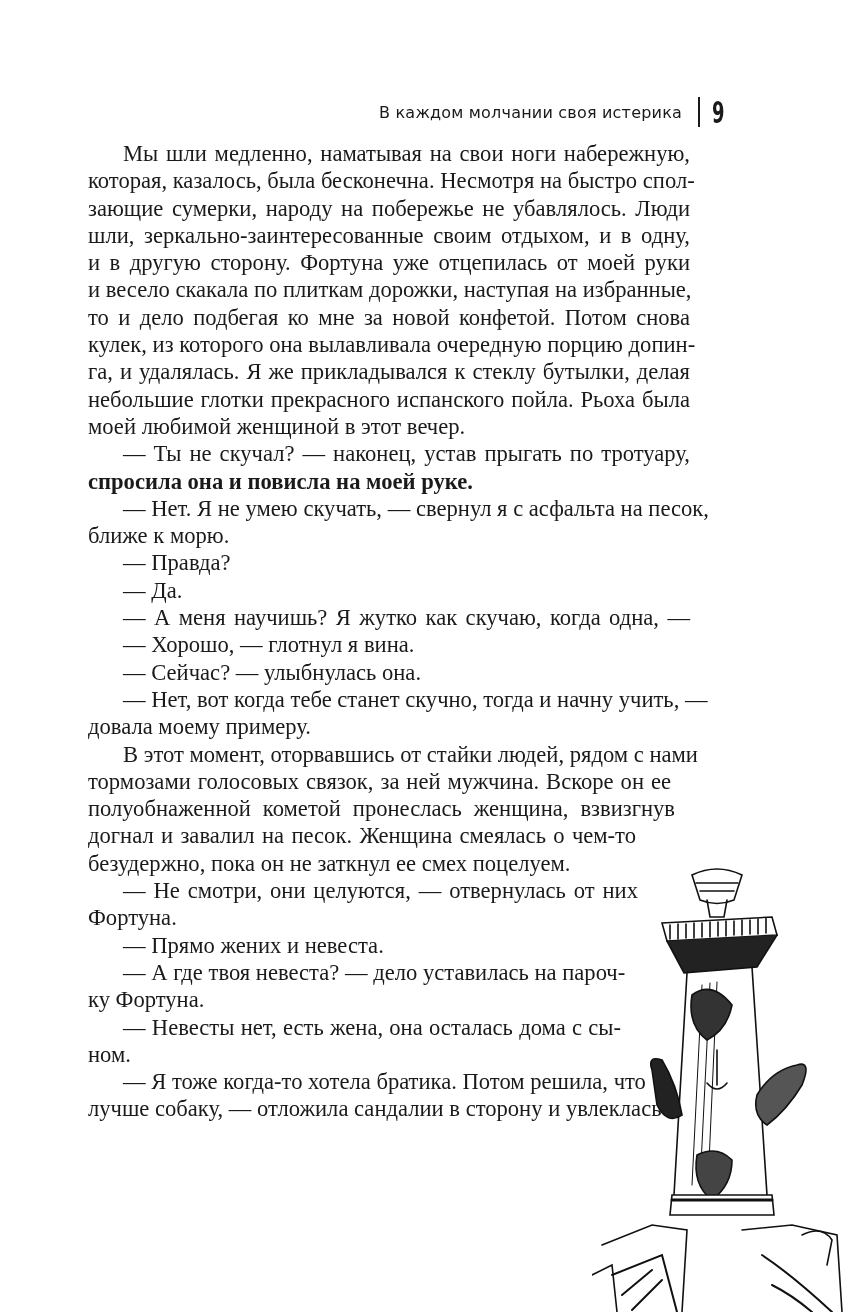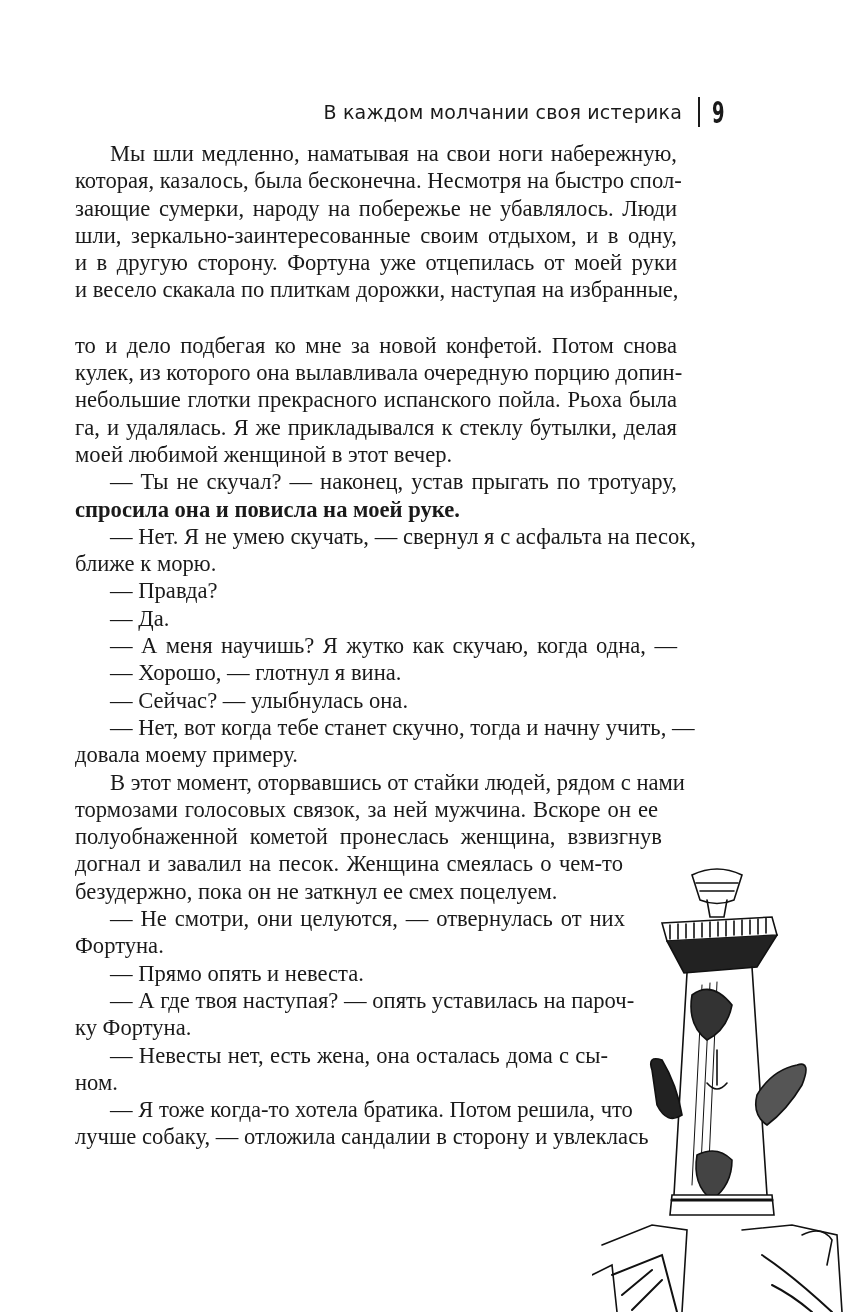--- a/index.html
+++ b/index.html
@@ -2,30 +2,30 @@
 <html><head>
 <meta charset="utf-8">
 <style>
   html, body { margin:0; padding:0; background:#ffffff; }
   body { width:845px; height:1312px; position:relative; overflow:hidden; }
   .header {
     position:absolute; left:0; top:92px; width:732px; height:40px;
     display:flex; justify-content:flex-end; align-items:center; gap:10px;
   }
   .running-title {
-    font-family:"DejaVu Sans", sans-serif; font-size:19px; color:#1a1a1a;
+    font-family:"DejaVu Sans", sans-serif; font-size:16px; color:#1a1a1a;
     letter-spacing:0.2px;
   }
   .header-sep { width:2px; height:30px; background:#1a1a1a; margin:0 2px 0 6px; }
   .page-num {
     font-family:"DejaVu Sans", sans-serif; font-weight:bold; font-size:30px;
     color:#1a1a1a; transform:scaleX(0.6); transform-origin:left center; width:20px;
   }
   .body-text {
-    position:absolute; left:75px; top:140px; width:602px;
+    position:absolute; left:88px; top:140px; width:602px;
     font-family:"Liberation Serif", serif; font-size:22.6px; line-height:27.3px;
     color:#1a1a1a;
   }
   .line { white-space:nowrap; height:27.3px; text-align:justify; text-align-last:justify; }
   .line.last { text-align-last:left; }
   .line.indent { padding-left:35px; }
   .illustration { position:absolute; left:592px; top:855px; width:253px; height:457px; }
 </style>
 </head>
 <body>
@@ -36,45 +36,45 @@
   <span class="page-num">9</span>
 </div>
 
 <div class="body-text" id="body-text">
     <div class="line indent" style="width: 602px; box-sizing: border-box;">Мы шли медленно, наматывая на свои ноги набережную,</div>
     <div class="line" style="width: 602px; box-sizing: border-box;">которая, казалось, была бесконечна. Несмотря на быстро спол-</div>
     <div class="line" style="width: 602px; box-sizing: border-box;">зающие сумерки, народу на побережье не убавлялось. Люди</div>
     <div class="line" style="width: 602px; box-sizing: border-box;">шли, зеркально-заинтересованные своим отдыхом, и в одну,</div>
     <div class="line" style="width: 602px; box-sizing: border-box;">и в другую сторону. Фортуна уже отцепилась от моей руки</div>
     <div class="line" style="width: 602px; box-sizing: border-box;">и весело скакала по плиткам дорожки, наступая на избранные,</div>
-    <div class="line" style="width: 602px; box-sizing: border-box; margin-top: 28px;">то и дело подбегая ко мне за новой конфетой. Потом снова</div>
+    <div class="line" style="width: 602px; box-sizing: border-box;">то и дело подбегая ко мне за новой конфетой. Потом снова</div>
     <div class="line" style="width: 602px; box-sizing: border-box;">кулек, из которого она вылавливала очередную порцию допин-</div>
+    <div class="line" style="width: 602px; box-sizing: border-box;">га, и удалялась. Я же прикладывался к стеклу бутылки, делая</div>
     <div class="line" style="width: 602px; box-sizing: border-box;">небольшие глотки прекрасного испанского пойла. Рьоха была</div>
-    <div class="line" style="width: 602px; box-sizing: border-box;">га, и удалялась. Я же прикладывался к стеклу бутылки, делая</div>
     <div class="line last" style="width: 602px; box-sizing: border-box;">моей любимой женщиной в этот вечер.</div>
     <div class="line indent" style="width: 602px; box-sizing: border-box;">— Ты не скучал? — наконец, устав прыгать по тротуару,</div>
     <div class="line last" style="width: 602px; box-sizing: border-box; font-weight: bold;">спросила она и повисла на моей руке.</div>
     <div class="line indent" style="width: 602px; box-sizing: border-box;">— Нет. Я не умею скучать, — свернул я с асфальта на песок,</div>
     <div class="line last" style="width: 602px; box-sizing: border-box;">ближе к морю.</div>
     <div class="line indent last" style="width: 602px; box-sizing: border-box;">— Правда?</div>
     <div class="line indent last" style="width: 602px; box-sizing: border-box;">— Да.</div>
     <div class="line indent" style="width: 602px; box-sizing: border-box;">— А меня научишь? Я жутко как скучаю, когда одна, —</div>
     <div class="line indent last" style="width: 602px; box-sizing: border-box;">— Хорошо, — глотнул я вина.</div>
     <div class="line indent last" style="width: 602px; box-sizing: border-box;">— Сейчас? — улыбнулась она.</div>
     <div class="line indent" style="width: 602px; box-sizing: border-box;">— Нет, вот когда тебе станет скучно, тогда и начну учить, —</div>
     <div class="line last" style="width: 602px; box-sizing: border-box;">довала моему примеру.</div>
     <div class="line indent" style="width: 602px; box-sizing: border-box;">В этот момент, оторвавшись от стайки людей, рядом с нами</div>
     <div class="line" style="width: 583px; box-sizing: border-box;">тормозами голосовых связок, за ней мужчина. Вскоре он ее</div>
     <div class="line" style="width: 587px; box-sizing: border-box;">полуобнаженной кометой пронеслась женщина, взвизгнув</div>
     <div class="line" style="width: 548px; box-sizing: border-box;">догнал и завалил на песок. Женщина смеялась о чем-то</div>
     <div class="line last" style="width: 548px; box-sizing: border-box;">безудержно, пока он не заткнул ее смех поцелуем.</div>
     <div class="line indent" style="width: 550px; box-sizing: border-box;">— Не смотри, они целуются, — отвернулась от них</div>
     <div class="line last" style="width: 550px; box-sizing: border-box;">Фортуна.</div>
-    <div class="line indent last" style="width: 550px; box-sizing: border-box;">— Прямо опять и невеста.</div>
-    <div class="line indent" style="width: 536px; box-sizing: border-box;">— А где твоя наступая? — опять уставилась на пароч-</div>
+    <div class="line indent last" style="width: 550px; box-sizing: border-box;">— Прямо жених и невеста.</div>
+    <div class="line indent" style="width: 536px; box-sizing: border-box;">— А где твоя невеста? — дело уставилась на пароч-</div>
     <div class="line last" style="width: 536px; box-sizing: border-box;">ку Фортуна.</div>
     <div class="line indent" style="width: 533px; box-sizing: border-box;">— Невесты нет, есть жена, она осталась дома с сы-</div>
     <div class="line last" style="width: 533px; box-sizing: border-box;">ном.</div>
     <div class="line indent" style="width: 555px; box-sizing: border-box;">— Я тоже когда-то хотела братика. Потом решила, что</div>
     <div class="line" style="width: 555px; box-sizing: border-box;">лучше собаку, — отложила сандалии в сторону и увлеклась</div>
   </div>
 
 <svg class="illustration" viewBox="0 0 253 457" xmlns="http://www.w3.org/2000/svg">
   <g fill="none" stroke="#111" stroke-width="1.6" stroke-linecap="round">
 

